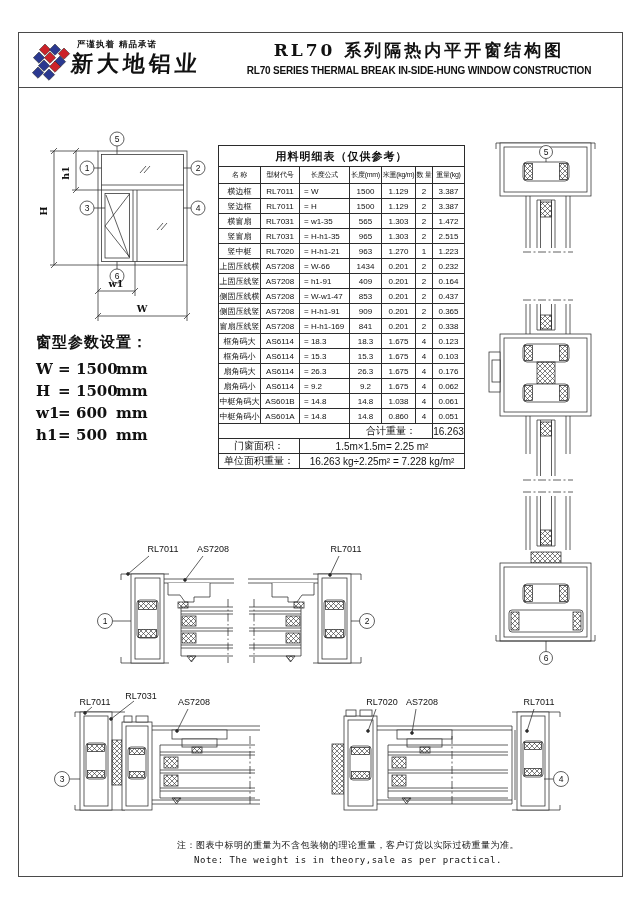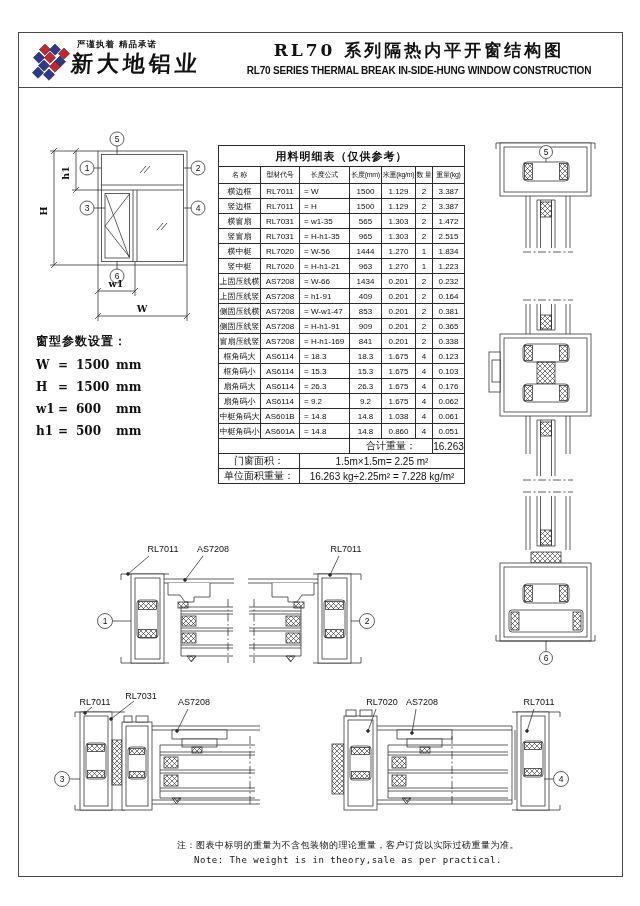--- a/index.html
+++ b/index.html
@@ -15,21 +15,21 @@
   .title-en{font-size:10px;font-weight:bold;letter-spacing:-0.2px;margin-top:3px;white-space:nowrap;}
   
   .mat-table{position:absolute;left:199px;top:112px;border-collapse:collapse;table-layout:fixed;width:246px;background:#fff;}
   .mat-table td,.mat-table th{border:1px solid #2b2b2b;padding:0;text-align:center;font-weight:normal;overflow:hidden;white-space:nowrap;}
   .mat-table .t-title td{height:20px;font-size:11px;font-weight:bold;letter-spacing:1px;}
   .mat-table .t-head td{height:16px;font-size:7px;letter-spacing:-0.3px;}
   .mat-table tr{height:15px;font-size:8px;}
   .mat-table td.c-formula{text-align:left;padding-left:4px;}
   .mat-table .t-foot td{font-size:10px;}
   
-  .params{position:absolute;left:17px;top:300px;width:165px;font-family:"DejaVu Serif",serif;font-weight:bold;font-size:12px;}
+  .params{position:absolute;left:17px;top:300px;width:165px;font-family:"DejaVu Serif",serif;font-weight:bold;font-size:15px;}
   .params .p-title{margin-bottom:8px;letter-spacing:1px;}
   .params .p-row{height:22px;}
   .params .p-name{display:inline-block;width:22px;}
   .params .p-eq{display:inline-block;width:18px;}
   .params .p-val{display:inline-block;width:40px;}
   
   svg{position:absolute;overflow:visible;}
   svg .ln{stroke:#2b2b2b;stroke-width:0.75;fill:none;}
   svg text{fill:#111;stroke:none;font-family:"Liberation Sans",sans-serif;}
   .dimtxt{font-family:"DejaVu Serif",serif;font-weight:bold;font-size:9.5px;}
@@ -209,29 +209,20 @@
           <tr>
             <td>竖窗扇</td>
             <td>RL7031</td>
             <td class="c-formula">= H-h1-35</td>
             <td>965</td>
             <td>1.303</td>
             <td>2</td>
             <td>2.515</td>
           </tr>
           <tr>
-            <td>横中梃</td>
-            <td>RL7020</td>
-            <td class="c-formula">= W-56</td>
-            <td>1444</td>
-            <td>1.270</td>
-            <td>1</td>
-            <td>1.834</td>
-          </tr>
-          <tr>
             <td>竖中梃</td>
             <td>RL7020</td>
             <td class="c-formula">= H-h1-21</td>
             <td>963</td>
             <td>1.270</td>
             <td>1</td>
             <td>1.223</td>
           </tr>
           <tr>
             <td>上固压线横</td>
@@ -251,21 +242,21 @@
             <td>2</td>
             <td>0.164</td>
           </tr>
           <tr>
             <td>侧固压线横</td>
             <td>AS7208</td>
             <td class="c-formula">= W-w1-47</td>
             <td>853</td>
             <td>0.201</td>
             <td>2</td>
-            <td>0.381</td>
+            <td>0.437</td>
           </tr>
           <tr>
             <td>侧固压线竖</td>
             <td>AS7208</td>
             <td class="c-formula">= H-h1-91</td>
             <td>909</td>
             <td>0.201</td>
             <td>2</td>
             <td>0.365</td>
           </tr>

